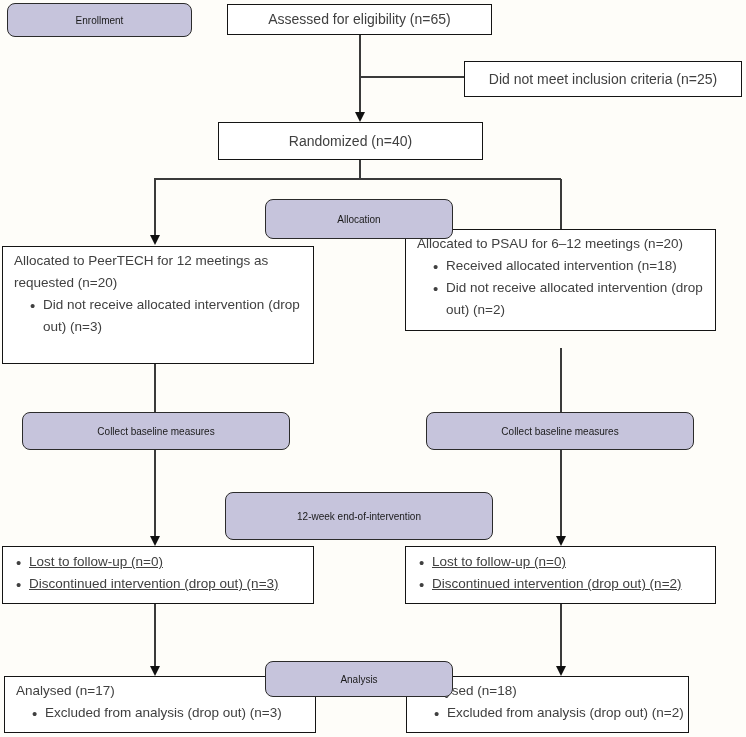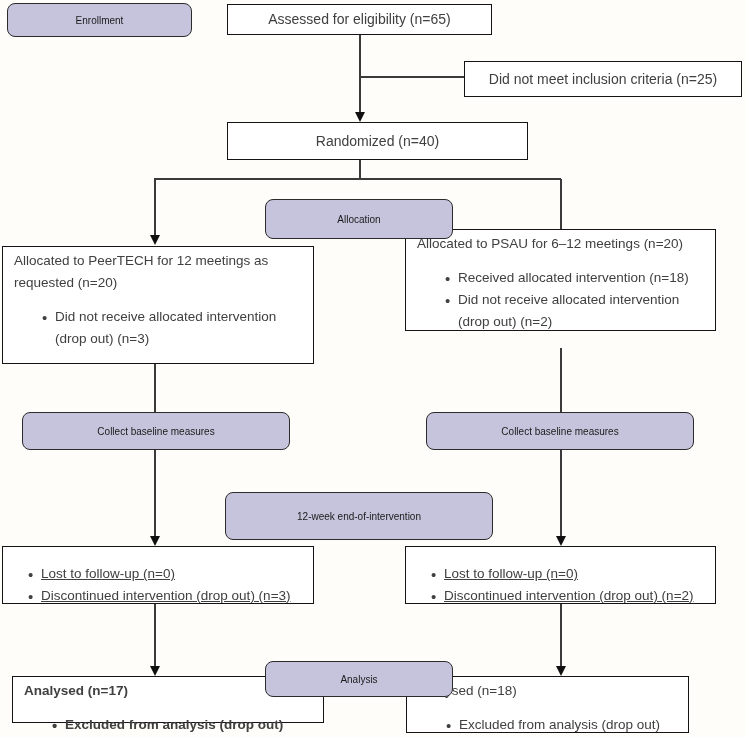--- a/index.html
+++ b/index.html
@@ -18,21 +18,21 @@
 
   
   .pbox{
     position:absolute;box-sizing:border-box;z-index:2;
     background:var(--box-fill,#ffffff);
     border:1.4px solid var(--box-border,#141414);
     font-size:13.5px;line-height:1.62;color:#404040;
   }
   .pbox.center{display:flex;align-items:center;justify-content:center;font-size:14px;}
   .pbox .intro{padding:3px 6px 0 11px;}
-  .pbox ul{margin:12px;padding:0;list-style:none;}
+  .pbox ul{margin:0;padding:0;list-style:none;}
   .pbox li{position:relative;padding-left:13px;}
   .pbox li::before{content:"\2022";position:absolute;left:0;top:0;font-size:15px;}
   .pbox.indent-deep ul{padding-left:27px;}
   .pbox.indent-shallow ul{padding-left:13px;padding-top:4px;text-decoration:underline;}
 
   
   .line{position:absolute;background:var(--line-color,#3a3a3a);z-index:1;}
   .vline{width:1.5px;}
   .hline{height:1.5px;}
 
@@ -75,21 +75,21 @@
   <div class="stage-label" style="left:265px;top:199px;width:188px;height:40px;">Allocation</div>
   <div class="stage-label" style="left:22px;top:412px;width:268px;height:38px;">Collect baseline measures</div>
   <div class="stage-label" style="left:426px;top:412px;width:268px;height:38px;">Collect baseline measures</div>
   <div class="stage-label" style="left:225px;top:492px;width:268px;height:48px;">12-week end-of-intervention</div>
   <div class="stage-label" style="left:265px;top:628px;width:188px;height:36px;margin-top:33px;">Analysis</div>
 
   <div class="pbox center" style="left:227px;top:4px;width:265px;height:31px;">Assessed for eligibility (n=65)</div>
 
   <div class="pbox center" style="left:464px;top:61px;width:278px;height:36px;">Did not meet inclusion criteria (n=25)</div>
 
-  <div class="pbox center" style="left:227px;top:122px;width:301px;height:38px;text-align:right;">Randomized (n=40)</div>
+  <div class="pbox center" style="left:218px;top:122px;width:265px;height:38px;text-align:right;">Randomized (n=40)</div>
 
   <div class="pbox indent-deep" style="left:2px;top:246px;width:312px;height:118px;">
     <div class="intro">Allocated to PeerTECH for 12 meetings as requested (n=20)</div>
     <ul>
       <li>Did not receive allocated intervention (drop out) (n=3)</li>
     </ul>
   </div>
 
   <div class="pbox indent-deep" style="left:405px;top:229px;width:311px;height:102px;">
     <div class="intro">Allocated to PSAU for 6–12 meetings (n=20)</div>
@@ -106,21 +106,21 @@
     </ul>
   </div>
 
   <div class="pbox indent-shallow" style="left:405px;top:546px;width:311px;height:58px;">
     <ul>
       <li>Lost to follow-up (n=0)</li>
       <li>Discontinued intervention (drop out) (n=2)</li>
     </ul>
   </div>
 
-  <div class="pbox indent-deep" style="left:12px;top:676px;width:312px;height:47px;font-weight:bold;">
+  <div class="pbox indent-deep" style="left:4px;top:676px;width:312px;height:57px;">
     <div class="intro">Analysed (n=17)</div>
     <ul>
       <li>Excluded from analysis (drop out) (n=3)</li>
     </ul>
   </div>
 
   <div class="pbox indent-deep" style="left:406px;top:676px;width:283px;height:57px;">
     <div class="intro">Analysed (n=18)</div>
     <ul>
       <li>Excluded from analysis (drop out) (n=2)</li>

